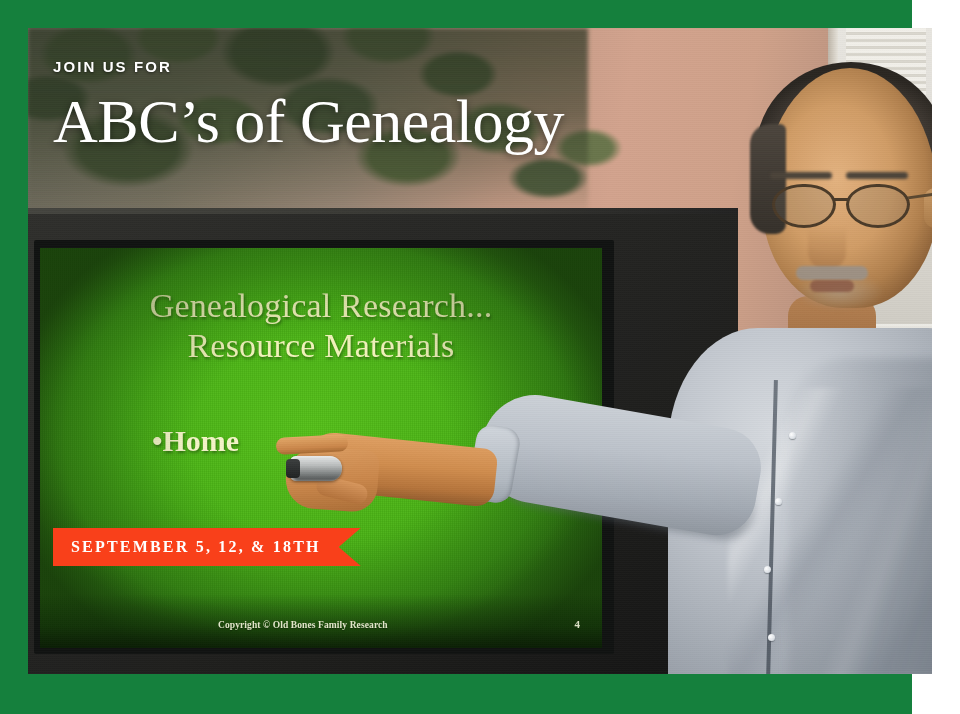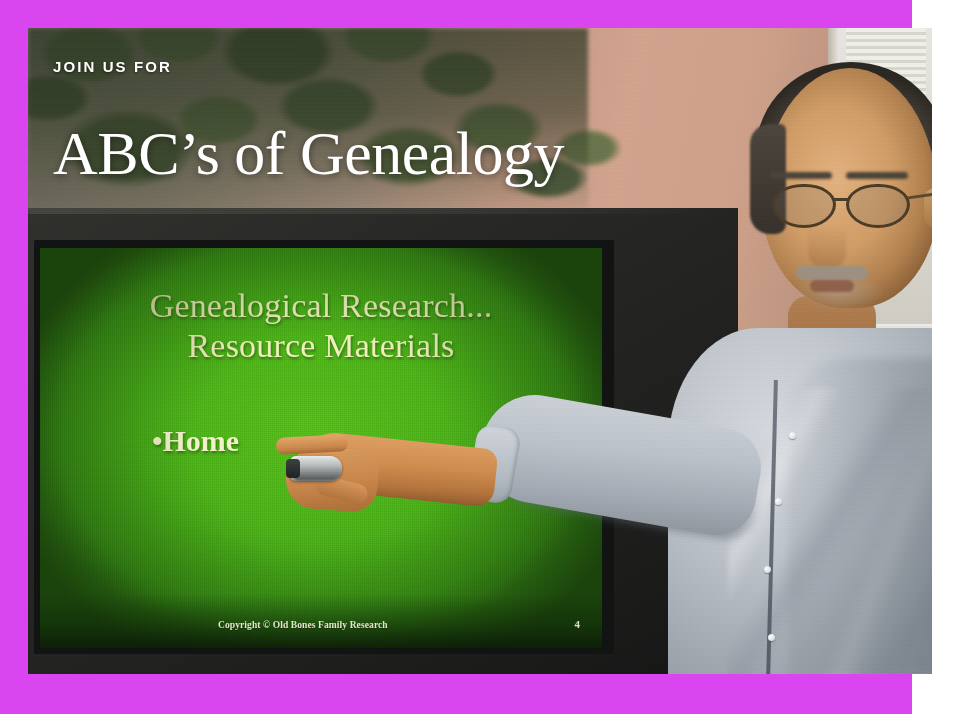--- a/index.html
+++ b/index.html
@@ -13,21 +13,21 @@
     height: 714px;
     overflow: hidden;
     font-family: "Liberation Sans", sans-serif;
   }
 
   
   .canvas {
     position: relative;
     width: 912px;
     height: 714px;
-    background: #d946ef;
+    background: #15803d;
   }
 
   
   .photo {
     position: absolute;
     left: 28px;
     top: 28px;
     width: 904px;
     height: 646px;
     overflow: hidden;
@@ -566,21 +566,20 @@
     position: absolute;
     left: 53px;
     top: 90px;
     color: #ffffff;
     font-family: "Liberation Serif", serif;
     font-size: 62px;
     line-height: 1.02;
     letter-spacing: -0.5px;
     text-shadow: 0 2px 7px rgba(0,0,0,.45);
     white-space: nowrap;
-    margin-top: 32px;
   }
   .subhead {
     position: absolute;
     left: 53px;
     top: 160px;
     color: #ffffff;
     font-family: "Liberation Serif", serif;
     font-size: 38px;
     line-height: 1.1;
     text-shadow: 0 2px 6px rgba(0,0,0,.45);
@@ -682,14 +681,15 @@
       <div class="beard"></div>
       <div class="mustache"></div>
       <div class="mouth"></div>
     </div>
 
     <div class="photo-grain"></div>
   </div>
 
   <div class="kicker">JOIN US FOR</div>
   <div class="headline">ABC’s of Genealogy</div>
+  <div class="ribbon">SEPTEMBER 5, 12, &amp; 18TH</div>
 
 </div>
 
 </body></html>

